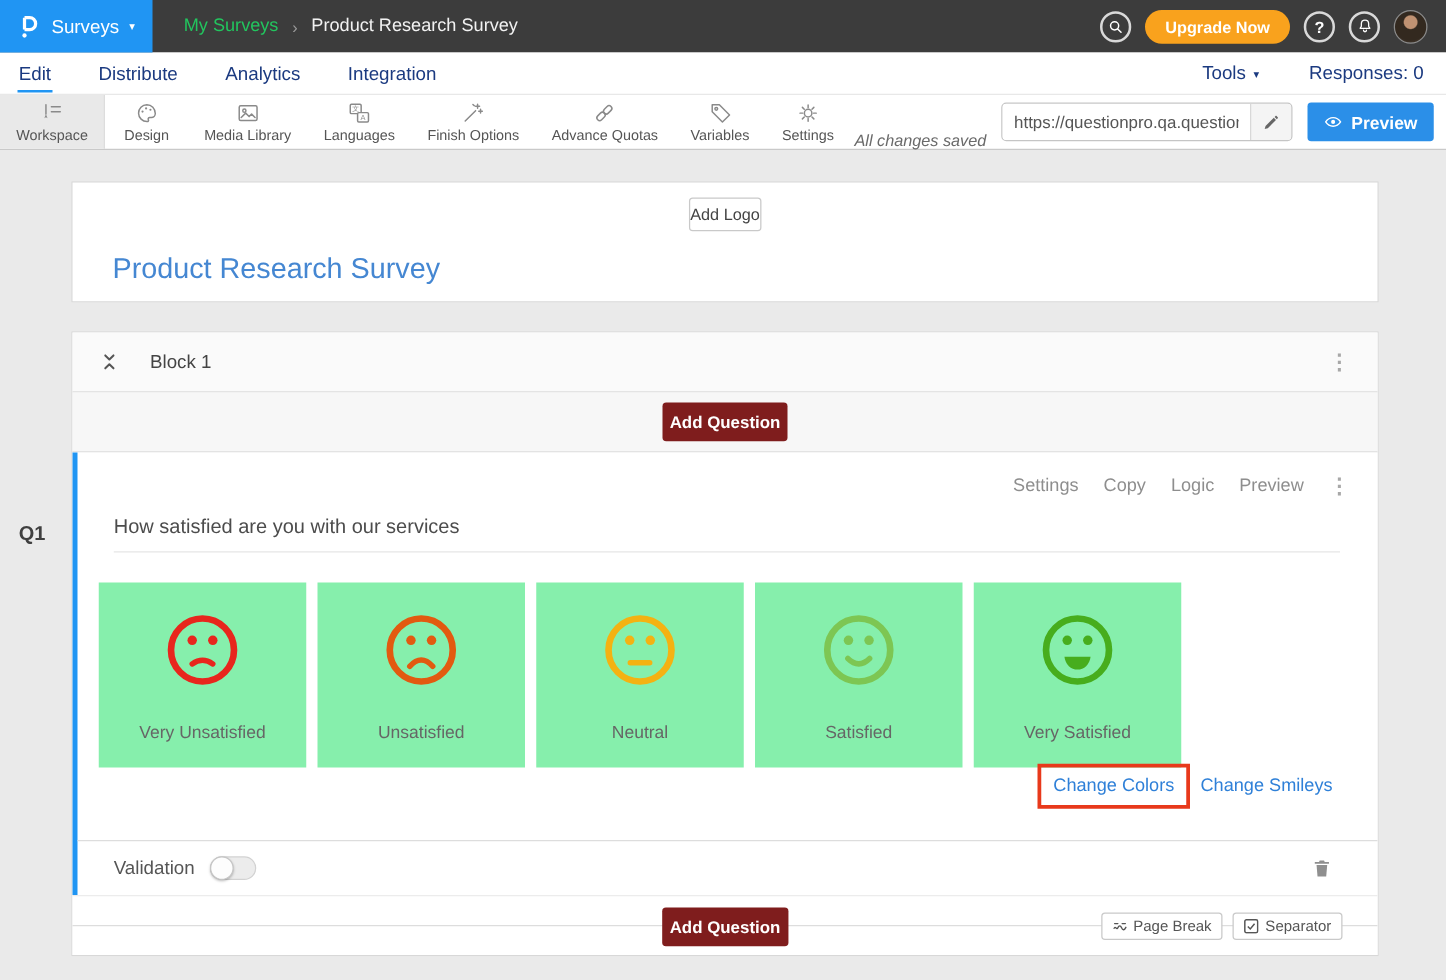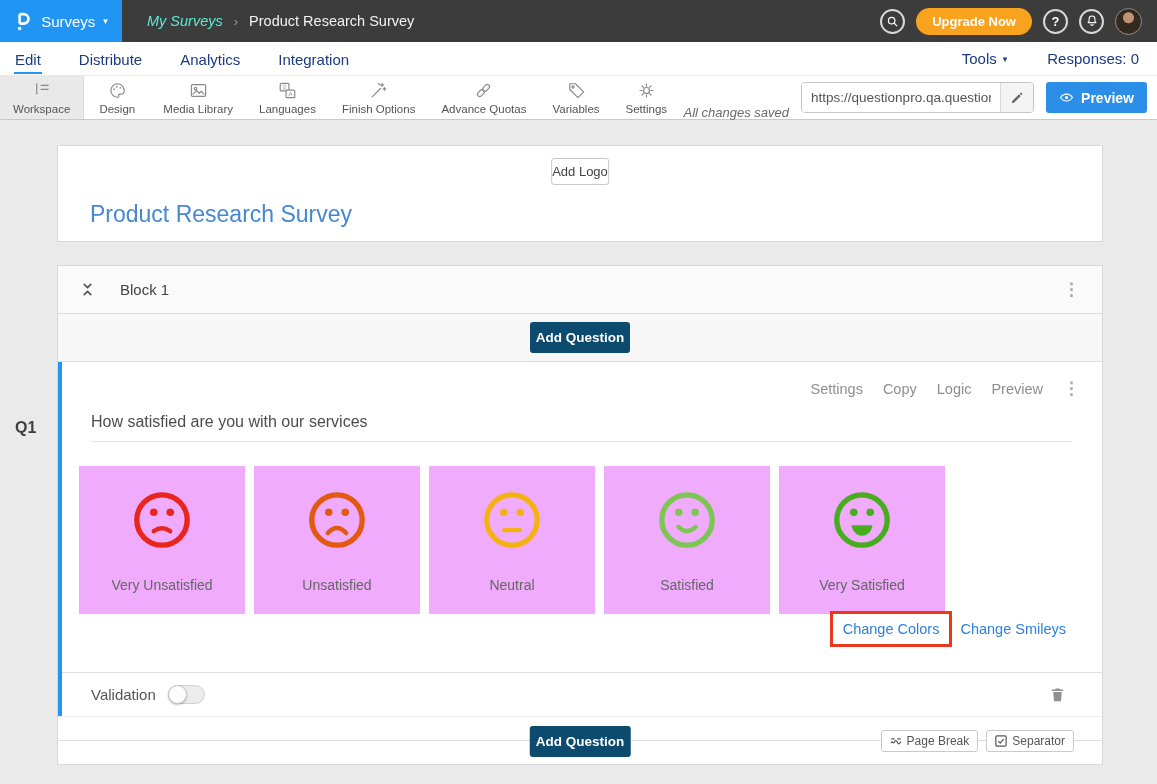--- a/index.html
+++ b/index.html
@@ -8,21 +8,21 @@
     width:1157px; height:784px; overflow:hidden; position:relative;
     font-family:"Liberation Sans", sans-serif; background:#eaeaea;
   }
 
   
   .topbar { height:42px; background:#3c3c3c; display:flex; align-items:center; }
   .logo-box { width:122px; height:42px; background:#2095f3; display:flex; align-items:center; justify-content:center; gap:8px; cursor:pointer; flex:none; }
   .app-menu-label { color:#fff; font-size:15px; }
   .caret { color:#fff; font-size:9px; }
   .breadcrumb { display:flex; align-items:center; gap:11px; margin-left:25px; font-size:14.5px; }
-  .crumb-parent { color:#5eead4; cursor:pointer;font-style:italic; }
+  .crumb-parent { color:#22c55e; cursor:pointer; }
   .crumb-sep { color:#9a9a9a; font-size:13px; }
   .crumb-current { color:#f2f2f2; }
   .topbar-right { margin-left:auto; display:flex; align-items:center; gap:11px; padding-right:15px; }
   .circle-btn { width:25px; height:25px; border:2px solid #d9d9d9; border-radius:50%; display:flex; align-items:center; justify-content:center; color:#fff; font-size:13px; font-weight:bold; cursor:pointer; background:transparent; flex:none; }
   .upgrade-btn { background:#f9a21d; color:#fff; font-weight:bold; font-size:13px; padding:6px 16px; border-radius:14px; border:none; cursor:pointer; }
   .avatar { width:27px; height:27px; border-radius:50%; border:1px solid #8a8a8a; cursor:pointer;
     background: radial-gradient(circle at 50% 35%, #c09272 0 5px, #33291f 6px 70%, #55483c); }
 
   
   .subnav { height:34px; background:#fff; display:flex; align-items:center; padding:0 14px; border-bottom:1px solid #e8e8e8; }
@@ -53,30 +53,30 @@
   .survey-card { position:absolute; left:57px; top:25px; width:1046px; height:97px; background:#fff; border:1px solid #d8d8d8; }
   .add-logo-btn { position:absolute; top:12px; left:50%; transform:translateX(-50%); background:#fff; border:1px solid #c9c9c9; border-radius:3px; padding:5px 0; font-size:13px; color:#444; cursor:pointer; font-family:inherit; }
   .survey-title { position:absolute; left:32px; top:55px; font-size:23px; color:#4587d2; cursor:text; }
 
   .block-card { position:absolute; left:57px; top:145px; width:1046px; height:500px; background:#fff; border:1px solid #d8d8d8; display:flex; flex-direction:column; }
   .block-header { height:48px; flex:none; background:#fafafa; border-bottom:1px solid #ddd; display:flex; align-items:center; padding:0 22px; }
   .collapse-btn { cursor:pointer; display:flex; }
   .block-title { margin-left:25px; font-size:15px; color:#444; }
   .dots-menu { margin-left:auto; color:#a8a8a8; font-size:17px; font-weight:bold; cursor:pointer; line-height:1; }
   .addq-row { height:48px; flex:none; background:#f7f7f7; border-bottom:1px solid #ddd; display:flex; align-items:center; justify-content:center; }
-  .btn-primary { background:#0c4a6e; color:#fff; font-weight:bold; font-size:13.5px; border:none; border-radius:3px; padding:8px 6px; cursor:pointer; font-family:inherit; }
+  .btn-primary { background:#7f1d1d; color:#fff; font-weight:bold; font-size:13.5px; border:none; border-radius:3px; padding:8px 6px; cursor:pointer; font-family:inherit; }
 
   .question-sec { position:relative; flex:1; border-left:4px solid #2095f3; background:#fff; }
   .q-actions { position:absolute; top:18px; right:22px; display:flex; gap:20px; align-items:center; color:#8e8e8e; font-size:14.5px; }
   .q-action { cursor:pointer; }
   .q-actions .dots-menu { margin-left:0; }
   .q-text { position:absolute; left:29px; top:51px; font-size:16px; color:#4c4c4c; cursor:text; }
   .q-divider { position:absolute; left:29px; right:30px; top:79px; border-top:1px solid #e6e6e6; }
   .smiley-row { position:absolute; left:17px; top:104px; display:flex; gap:9px; }
-  .smiley-card { width:166px; height:148px; background:#f0abfc; display:flex; flex-direction:column; align-items:center; cursor:pointer; }
+  .smiley-card { width:166px; height:148px; background:#86efac; display:flex; flex-direction:column; align-items:center; cursor:pointer; }
   .smiley-svg { width:62px; height:62px; margin-top:23px; }
   .smiley-label { margin-top:26px; font-size:14px; color:#666; }
   .change-row { position:absolute; top:249px; right:36px; display:flex; align-items:center; }
   .change-colors-box { border:3px solid #e8391b; padding:6px 10px; }
   .link { color:#2f80d8; font-size:14.5px; cursor:pointer; }
   .change-smileys { margin-left:8px; }
   .validation-row { position:absolute; bottom:0; left:0; right:0; height:44px; border-top:1px solid #ddd; display:flex; align-items:center; padding:0 36px 0 29px; }
   .validation-label { font-size:15px; color:#555; }
   .toggle { width:37px; height:19px; background:#ececec; border:1px solid #d2d2d2; border-radius:10px; margin-left:12px; position:relative; cursor:pointer; }
   .toggle-knob { position:absolute; left:-1px; top:-1px; width:19px; height:19px; background:#fdfdfd; border:1px solid #c6c6c6; border-radius:50%; box-shadow:0 1px 2px rgba(0,0,0,.25); }

